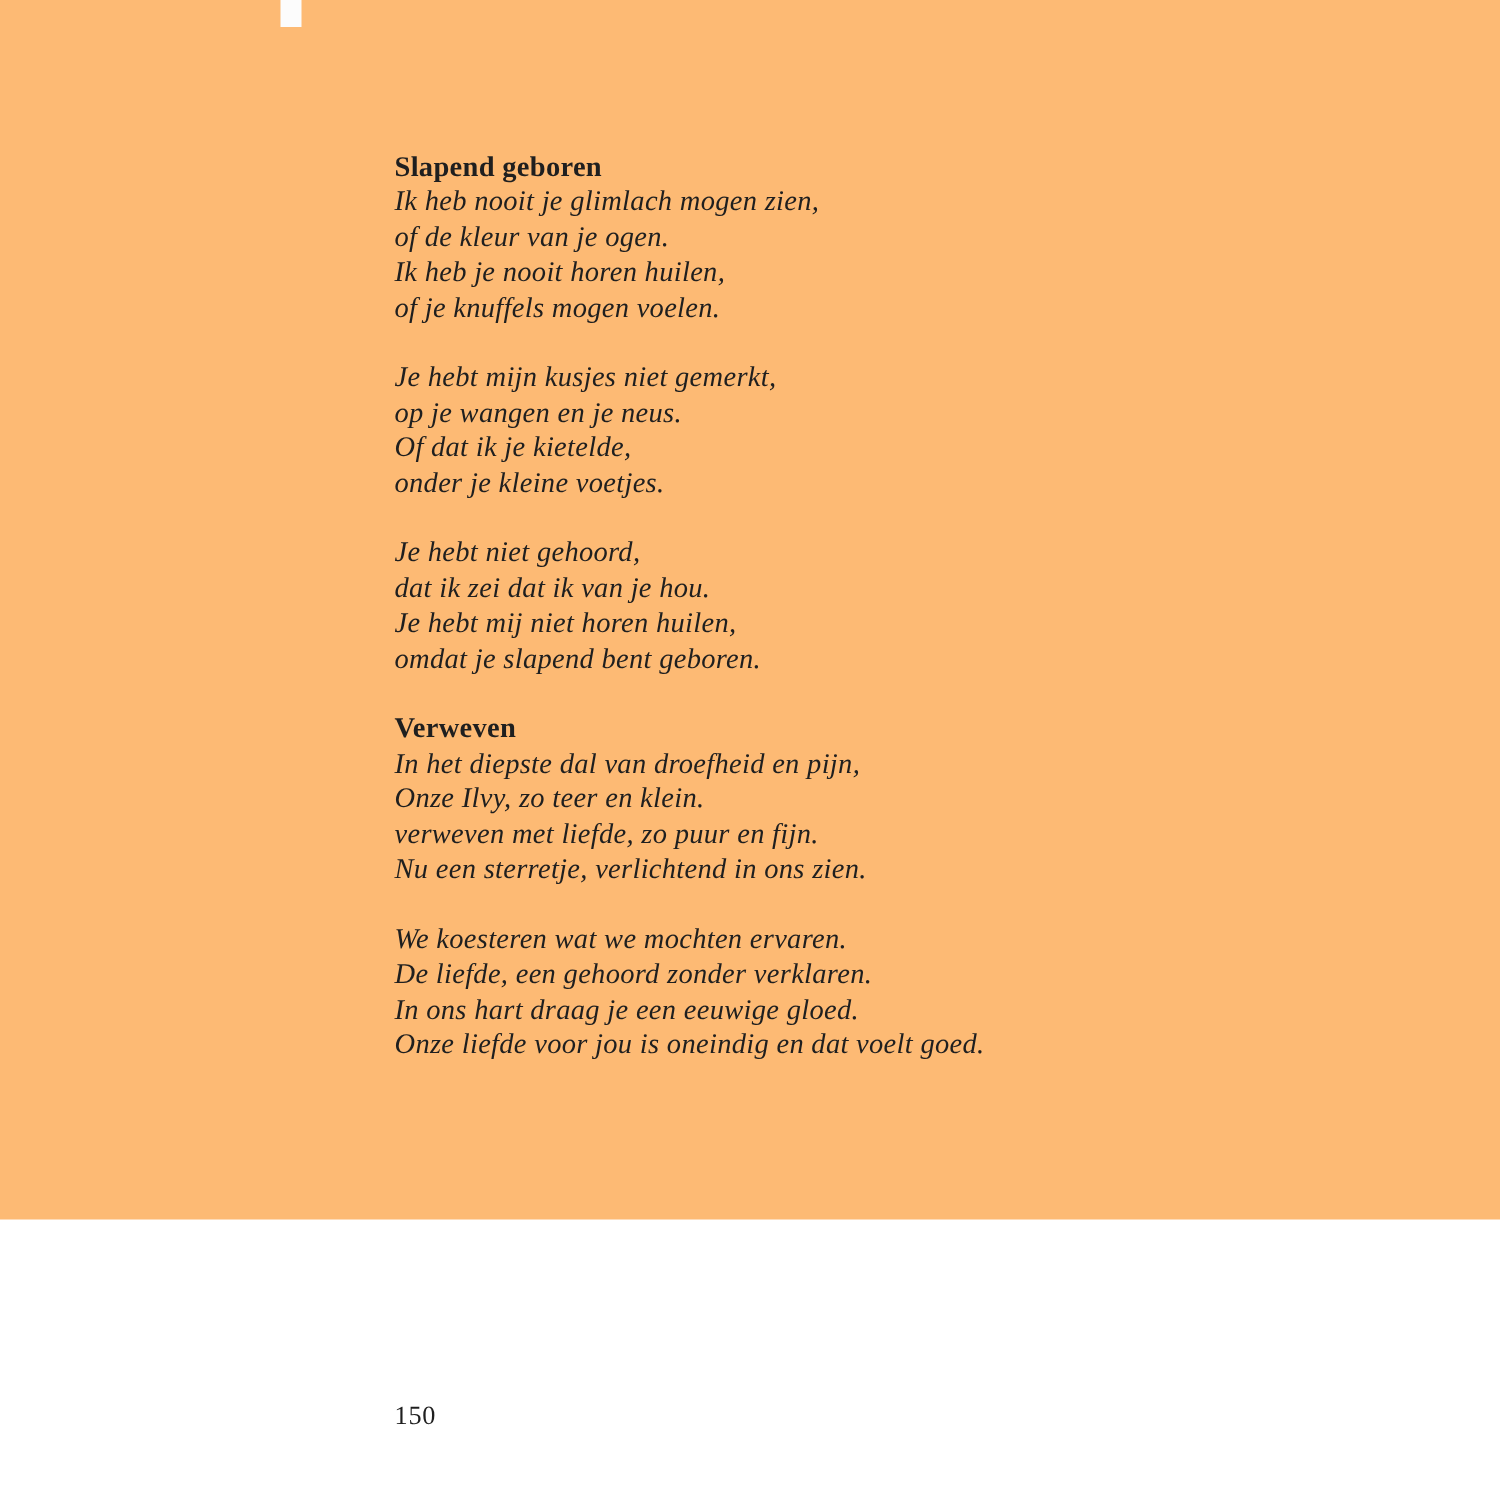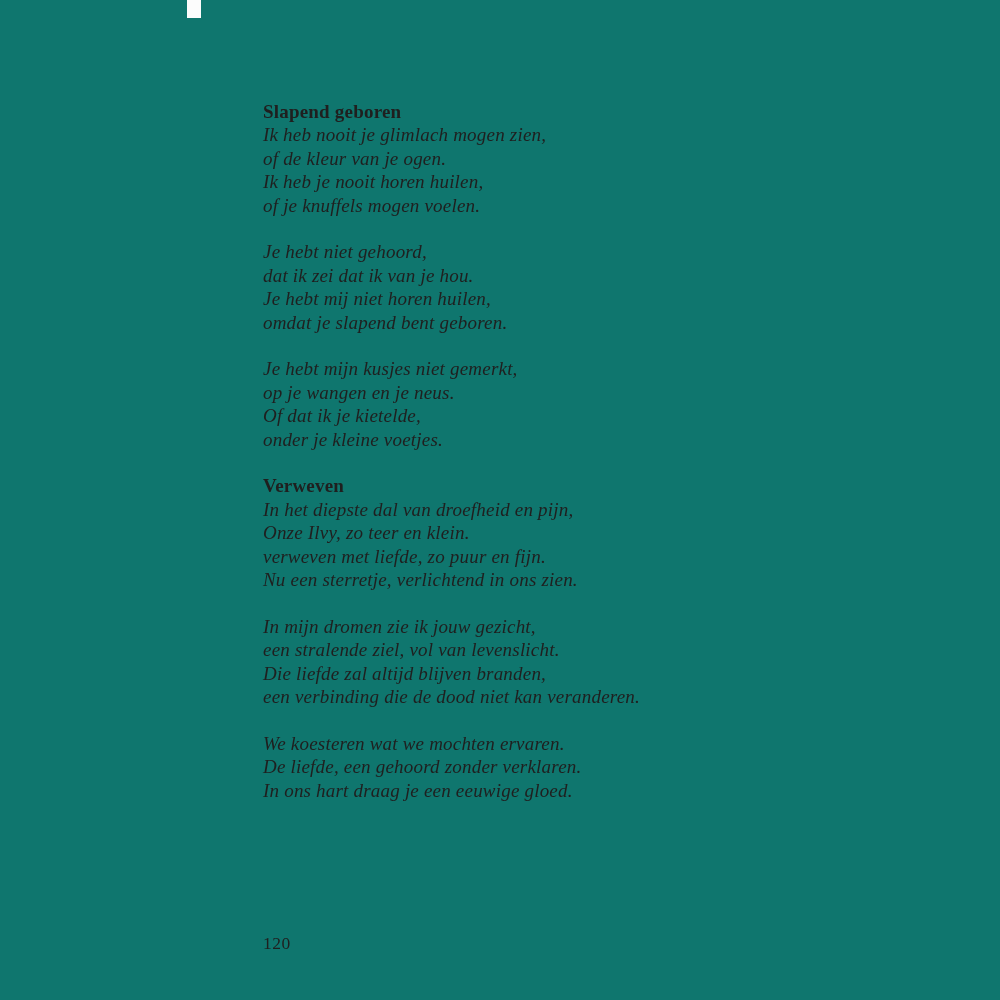--- a/index.html
+++ b/index.html
@@ -13,22 +13,22 @@
     position: relative;
     overflow: hidden;
     font-family: "Liberation Serif", "DejaVu Serif", serif;
     color: #1f1f1f;
   }
   .page {
     position: absolute;
     left: 0;
     top: 0;
     width: 1000px;
-    height: 1000px;
-    background: #0f766e;
+    height: 813px;
+    background: #fdba74;
   }
   .scan-artifact {
     position: absolute;
     left: 187px;
     top: 0;
     width: 14px;
     height: 18px;
     background: #fcfcfc;
   }
   .content {
@@ -70,51 +70,46 @@
 
     <div>
       <div class="poem-title">Slapend geboren</div>
       <div class="stanza">
         <div class="poem-line">Ik heb nooit je glimlach mogen zien,</div>
         <div class="poem-line">of de kleur van je ogen.</div>
         <div class="poem-line">Ik heb je nooit horen huilen,</div>
         <div class="poem-line">of je knuffels mogen voelen.</div>
       </div>
       <div class="stanza">
+        <div class="poem-line">Je hebt mijn kusjes niet gemerkt,</div>
+        <div class="poem-line">op je wangen en je neus.</div>
+        <div class="poem-line">Of dat ik je kietelde,</div>
+        <div class="poem-line">onder je kleine voetjes.</div>
+      </div>
+      <div class="stanza">
         <div class="poem-line">Je hebt niet gehoord,</div>
         <div class="poem-line">dat ik zei dat ik van je hou.</div>
         <div class="poem-line">Je hebt mij niet horen huilen,</div>
         <div class="poem-line">omdat je slapend bent geboren.</div>
-      </div>
-      <div class="stanza">
-        <div class="poem-line">Je hebt mijn kusjes niet gemerkt,</div>
-        <div class="poem-line">op je wangen en je neus.</div>
-        <div class="poem-line">Of dat ik je kietelde,</div>
-        <div class="poem-line">onder je kleine voetjes.</div>
       </div>
     </div>
 
     <div>
       <div class="poem-title">Verweven</div>
       <div class="stanza">
         <div class="poem-line">In het diepste dal van droefheid en pijn,</div>
         <div class="poem-line">Onze Ilvy, zo teer en klein.</div>
         <div class="poem-line">verweven met liefde, zo puur en fijn.</div>
         <div class="poem-line">Nu een sterretje, verlichtend in ons zien.</div>
       </div>
       <div class="stanza">
-        <div class="poem-line">In mijn dromen zie ik jouw gezicht,</div>
-        <div class="poem-line">een stralende ziel, vol van levenslicht.</div>
-        <div class="poem-line">Die liefde zal altijd blijven branden,</div>
-        <div class="poem-line">een verbinding die de dood niet kan veranderen.</div>
-      </div>
-      <div class="stanza">
         <div class="poem-line">We koesteren wat we mochten ervaren.</div>
         <div class="poem-line">De liefde, een gehoord zonder verklaren.</div>
         <div class="poem-line">In ons hart draag je een eeuwige gloed.</div>
+        <div class="poem-line">Onze liefde voor jou is oneindig en dat voelt goed.</div>
       </div>
     </div>
 
   </div>
 
-  <div class="page-number">120</div>
+  <div class="page-number">150</div>
 
 </div>
 
 </body></html>

